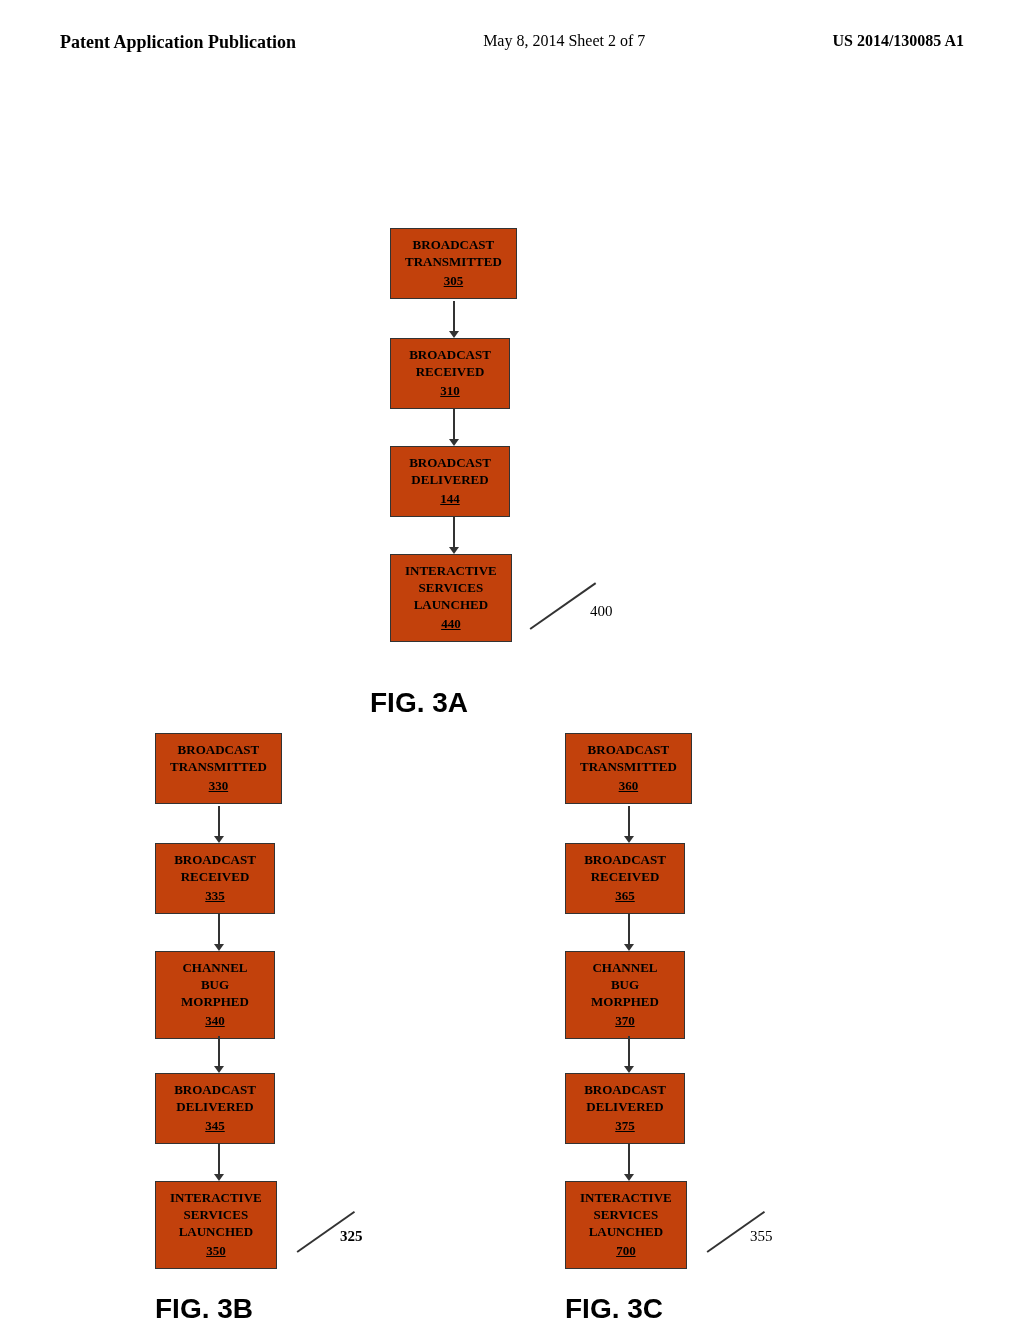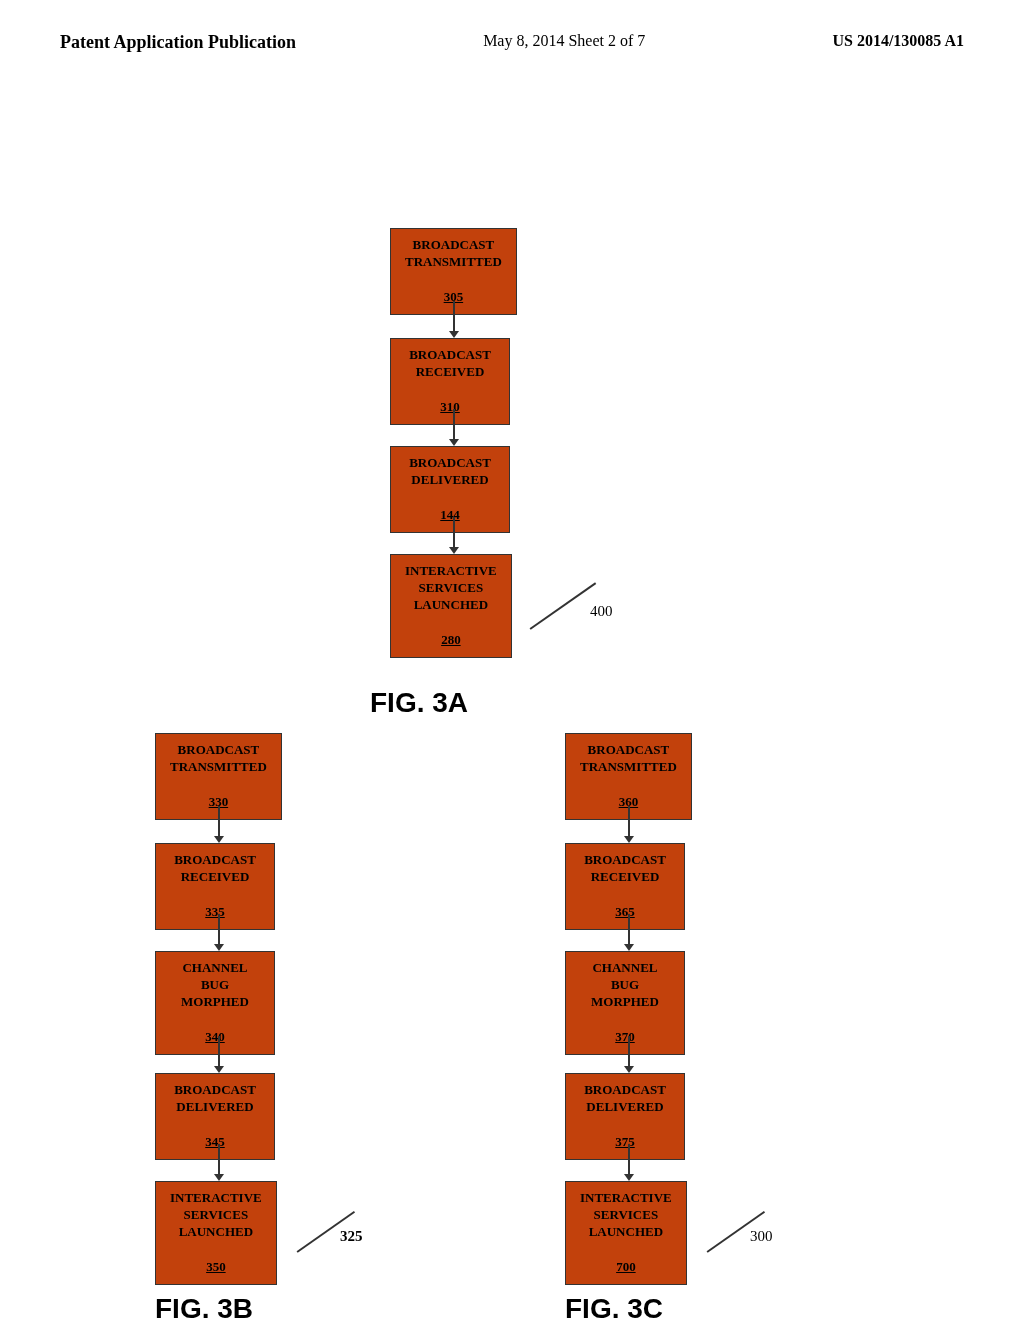--- a/index.html
+++ b/index.html
@@ -44,21 +44,21 @@
       font-weight: bold;
       line-height: 1.3;
       min-width: 110px;
       background: #c2410c;
       position: absolute;
     }
 
     .flow-box .box-number {
       text-decoration: underline;
       display: block;
-      margin-top: 18px;
+      margin-top: 2px;
     }
 
     
     .ref-label {
       position: absolute;
       font-size: 15px;
     }
 
     .fig-label {
       position: absolute;
@@ -105,21 +105,21 @@
   <div class="flow-box" style="left: 390px; top: 373px; min-width: 120px;">
     BROADCAST<br>DELIVERED<br><span class="box-number">144</span>
   </div>
 
   <div style="position:absolute; left:449px; top:444px; display:flex; flex-direction:column; align-items:center;">
     <div style="width:1.5px; height:30px; background:#333;"></div>
     <div style="width:0; height:0; border-left:5px solid transparent; border-right:5px solid transparent; border-top:7px solid #333;"></div>
   </div>
 
   <div class="flow-box" style="left: 390px; top: 481px; min-width: 120px;">
-    INTERACTIVE<br>SERVICES<br>LAUNCHED<br><span class="box-number">280</span>
+    INTERACTIVE<br>SERVICES<br>LAUNCHED<br><span class="box-number">440</span>
   </div>
 
   <div style="position:absolute; left:530px; top:555px; width:80px; height:1.5px; background:#333; transform: rotate(-35deg); transform-origin: left center;"></div>
   <div class="ref-label" style="left:590px; top:530px; font-size:15px;">400</div>
 
   <div class="fig-label" style="left:370px; top:614px;">FIG. 3A</div>
 
   <div class="flow-box" style="left: 155px; top: 660px; min-width: 120px;">
     BROADCAST<br>TRANSMITTED<br><span class="box-number">330</span>
   </div>
@@ -199,17 +199,17 @@
   <div style="position:absolute; left:624px; top:1071px; display:flex; flex-direction:column; align-items:center;">
     <div style="width:1.5px; height:30px; background:#333;"></div>
     <div style="width:0; height:0; border-left:5px solid transparent; border-right:5px solid transparent; border-top:7px solid #333;"></div>
   </div>
 
   <div class="flow-box" style="left: 565px; top: 1108px; min-width: 120px;">
     INTERACTIVE<br>SERVICES<br>LAUNCHED<br><span class="box-number">700</span>
   </div>
 
   <div style="position:absolute; left:707px; top:1178px; width:70px; height:1.5px; background:#333; transform: rotate(-35deg); transform-origin: left center;"></div>
-  <div class="ref-label" style="left:750px; top:1155px; font-size:15px;">300</div>
+  <div class="ref-label" style="left:750px; top:1155px; font-size:15px;">355</div>
 
   <div class="fig-label" style="left:565px; top:1220px;">FIG. 3C</div>
 
 </div>
 
 </body></html>

